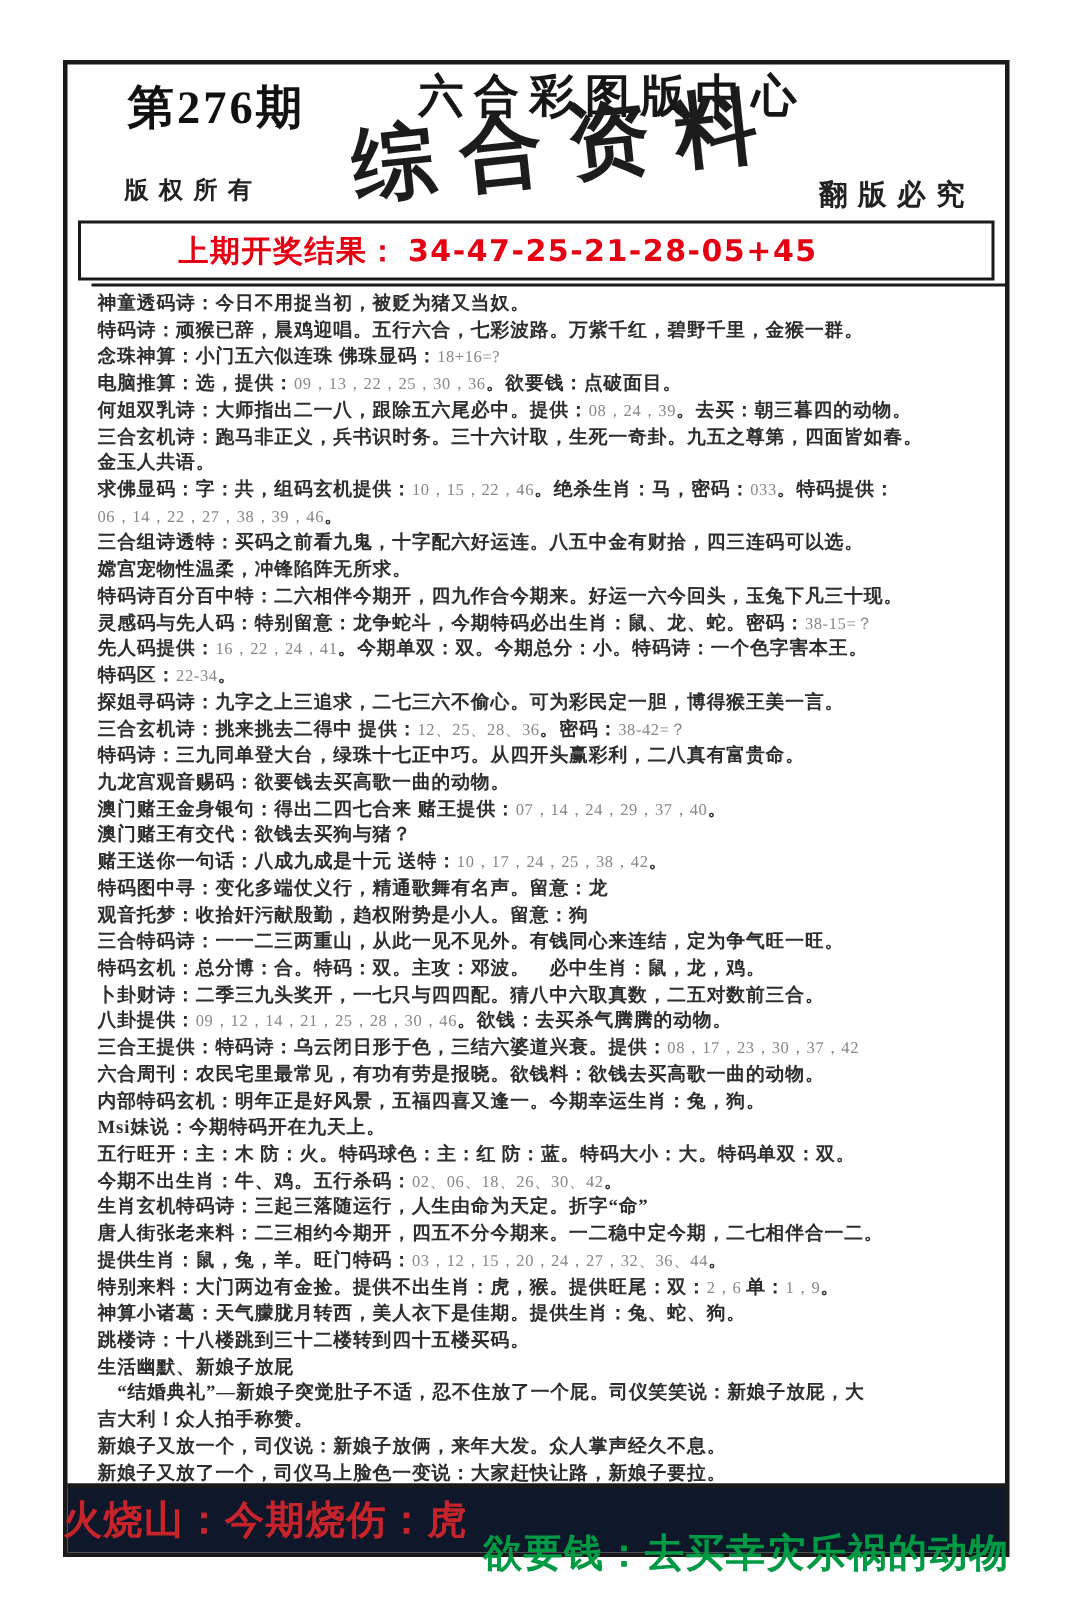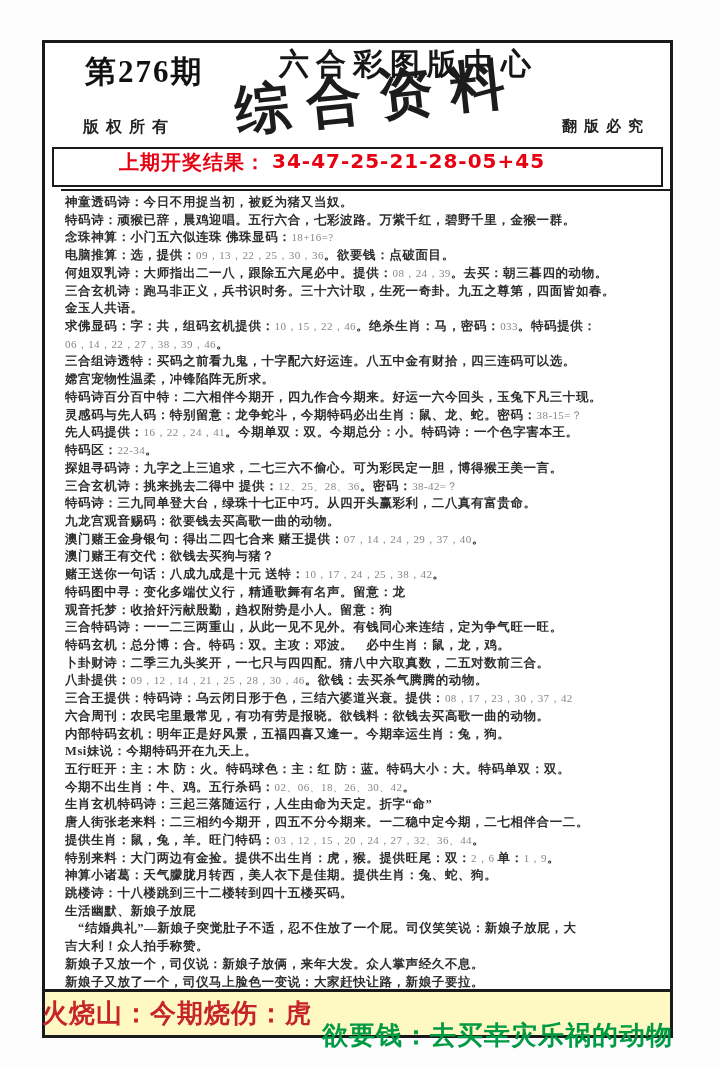--- a/index.html
+++ b/index.html
@@ -26,27 +26,27 @@
   .subtitle{
     position:absolute;left:190px;top:32px;font-size:55px;font-weight:700;
     color:#1c1c1c;letter-spacing:17px;transform:rotate(-6deg);
     transform-origin:left center;white-space:nowrap;
   }
   .cr-left{
     position:absolute;left:38px;top:74px;font-size:16px;font-weight:700;
     color:#222;letter-spacing:7px;white-space:nowrap;
   }
   .cr-right{
-    position:absolute;right:20px;top:74px;font-size:15px;font-weight:700;
+    position:absolute;right:20px;top:74px;font-size:19px;font-weight:700;
     color:#222;letter-spacing:7px;white-space:nowrap;
   }
   
   .result-box{
     position:absolute;left:7px;right:7px;top:104px;height:36px;
-    border:2px solid #1a1a1a;display:flex;align-items:flex-start;
+    border:2px solid #1a1a1a;display:flex;align-items:center;
     padding-left:65px;box-sizing:content-box;
   }
   .result-label{
     color:#e60012;font-size:20px;font-weight:700;letter-spacing:1px;white-space:nowrap;
   }
   .result-numbers{
     color:#e60012;font-size:20px;font-weight:600;
     font-family:"DejaVu Sans","Liberation Sans",sans-serif;
     letter-spacing:1px;margin-left:6px;white-space:nowrap;
   }
@@ -62,21 +62,21 @@
   }
   .line .num{
     font-family:Liberation Serif, serif;
     font-weight:400;color:#878787;font-size:11px;letter-spacing:0.4px;
   }
   
   .banner{
     position:absolute;left:0;right:0;top:946px;height:46px;
     border-top:3px solid #1a1a1a;box-sizing:border-box;
     display:flex;align-items:center;justify-content:center;
-    white-space:nowrap;background:#fef9c3;
+    white-space:nowrap;background:#0f172a;
   }
   .banner-red{
     color:#c7232b;font-size:26px;font-weight:700;letter-spacing:1px;
   }
   .banner-green{
     color:#009a44;font-size:26px;font-weight:700;letter-spacing:1px;margin-left:10px;margin-top:44px;
   }
 </style>
 </head>
 <body>

